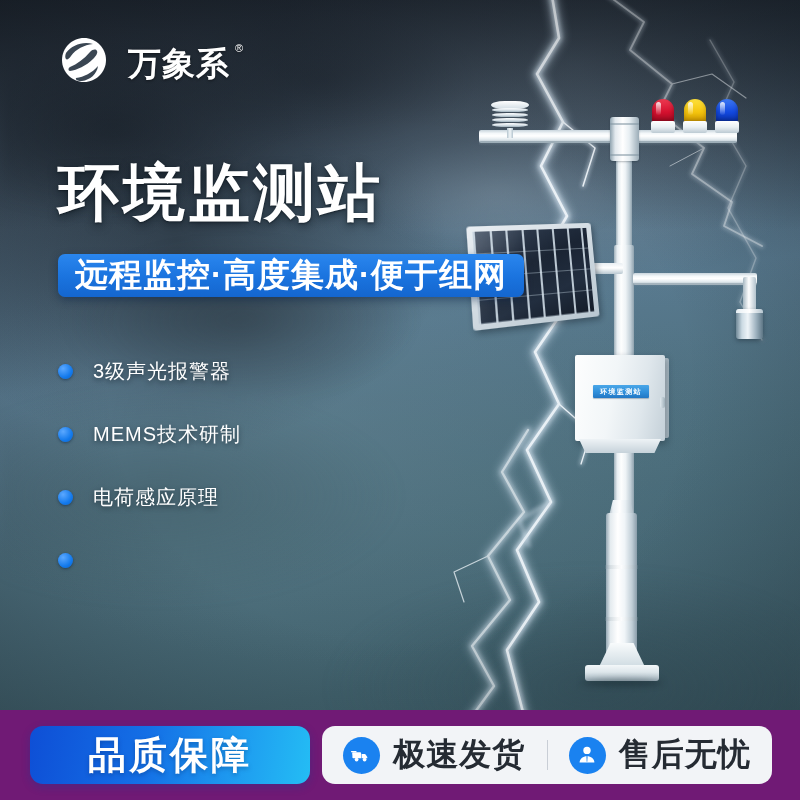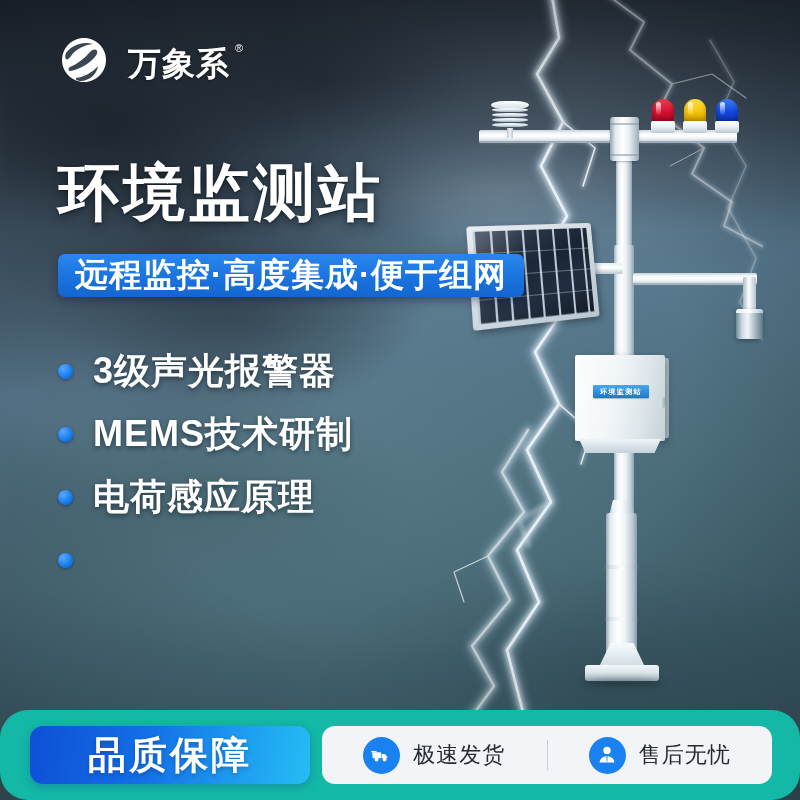--- a/index.html
+++ b/index.html
@@ -166,39 +166,39 @@
     background:linear-gradient(180deg,#2a86ee 0%,#1a73de 55%,#1466cf 100%);
     display:flex;align-items:center;padding:0 17px;
     box-shadow:0 3px 9px rgba(8,34,68,.45);}
   .subbadge span{color:#fff;font-size:33px;font-weight:bold;letter-spacing:1px;white-space:nowrap;}
 
   .features{position:absolute;left:58px;top:340px;width:360px;}
   .feat{display:flex;align-items:center;height:63px;}
   .feat .dot{width:15px;height:15px;border-radius:50%;flex:0 0 auto;margin-right:20px;
     background:radial-gradient(circle at 34% 30%,#5ba8ff,#1279ec 62%,#0a63cc 100%);
     box-shadow:0 1px 3px rgba(6,30,60,.5);}
-  .feat .txt{color:#fff;font-size:36px;font-weight:bold;letter-spacing:1px;white-space:nowrap;
+  .feat .txt{color:#fff;font-size:20px;font-weight:normal;letter-spacing:1px;white-space:nowrap;
     text-shadow:0 2px 5px rgba(8,18,28,.55);}
 
   
-  .bottombar{position:absolute;left:0;bottom:0;width:800px;height:90px;background:#14b8a6;border-radius:28px;}
+  .bottombar{position:absolute;left:0;bottom:0;width:800px;height:90px;background:#701a75;}
   .bb-inner{position:absolute;left:30px;top:16px;width:742px;height:58px;}
   .quality{position:absolute;left:0;top:0;width:280px;height:58px;border-radius:13px;
     background:linear-gradient(100deg,#0e4fd6 0%,#1470e6 42%,#1e9cf0 74%,#24bdf4 100%);
     display:flex;align-items:center;justify-content:center;
     box-shadow:0 3px 8px rgba(14,60,150,.32);}
   .quality span{color:#fff;font-size:38px;font-weight:bold;letter-spacing:3px;white-space:nowrap;
     text-shadow:0 2px 4px rgba(6,40,100,.35);}
   .services{position:absolute;left:292px;top:0;width:450px;height:58px;border-radius:13px;
     background:#f2f4f7;display:flex;align-items:center;}
   .svc{display:flex;align-items:center;gap:13px;flex:1;justify-content:center;}
   .svc .ico{width:37px;height:37px;border-radius:50%;background:#1a82f0;flex:0 0 auto;
     display:flex;align-items:center;justify-content:center;}
   .svc .ico svg{display:block;}
-  .svc .lbl{color:#252b33;font-size:22px;font-weight:normal;letter-spacing:1px;white-space:nowrap;}
+  .svc .lbl{color:#252b33;font-size:32px;font-weight:bold;letter-spacing:1px;white-space:nowrap;}
   .svc-div{width:1px;height:30px;background:#c9ced6;flex:0 0 auto;}
 </style>
 </head>
 <body>
 
 <div class="poster">
 
   <div class="sky"></div>
   <div class="sky-clouds"></div>
   <div class="sky-dark-top"></div>

